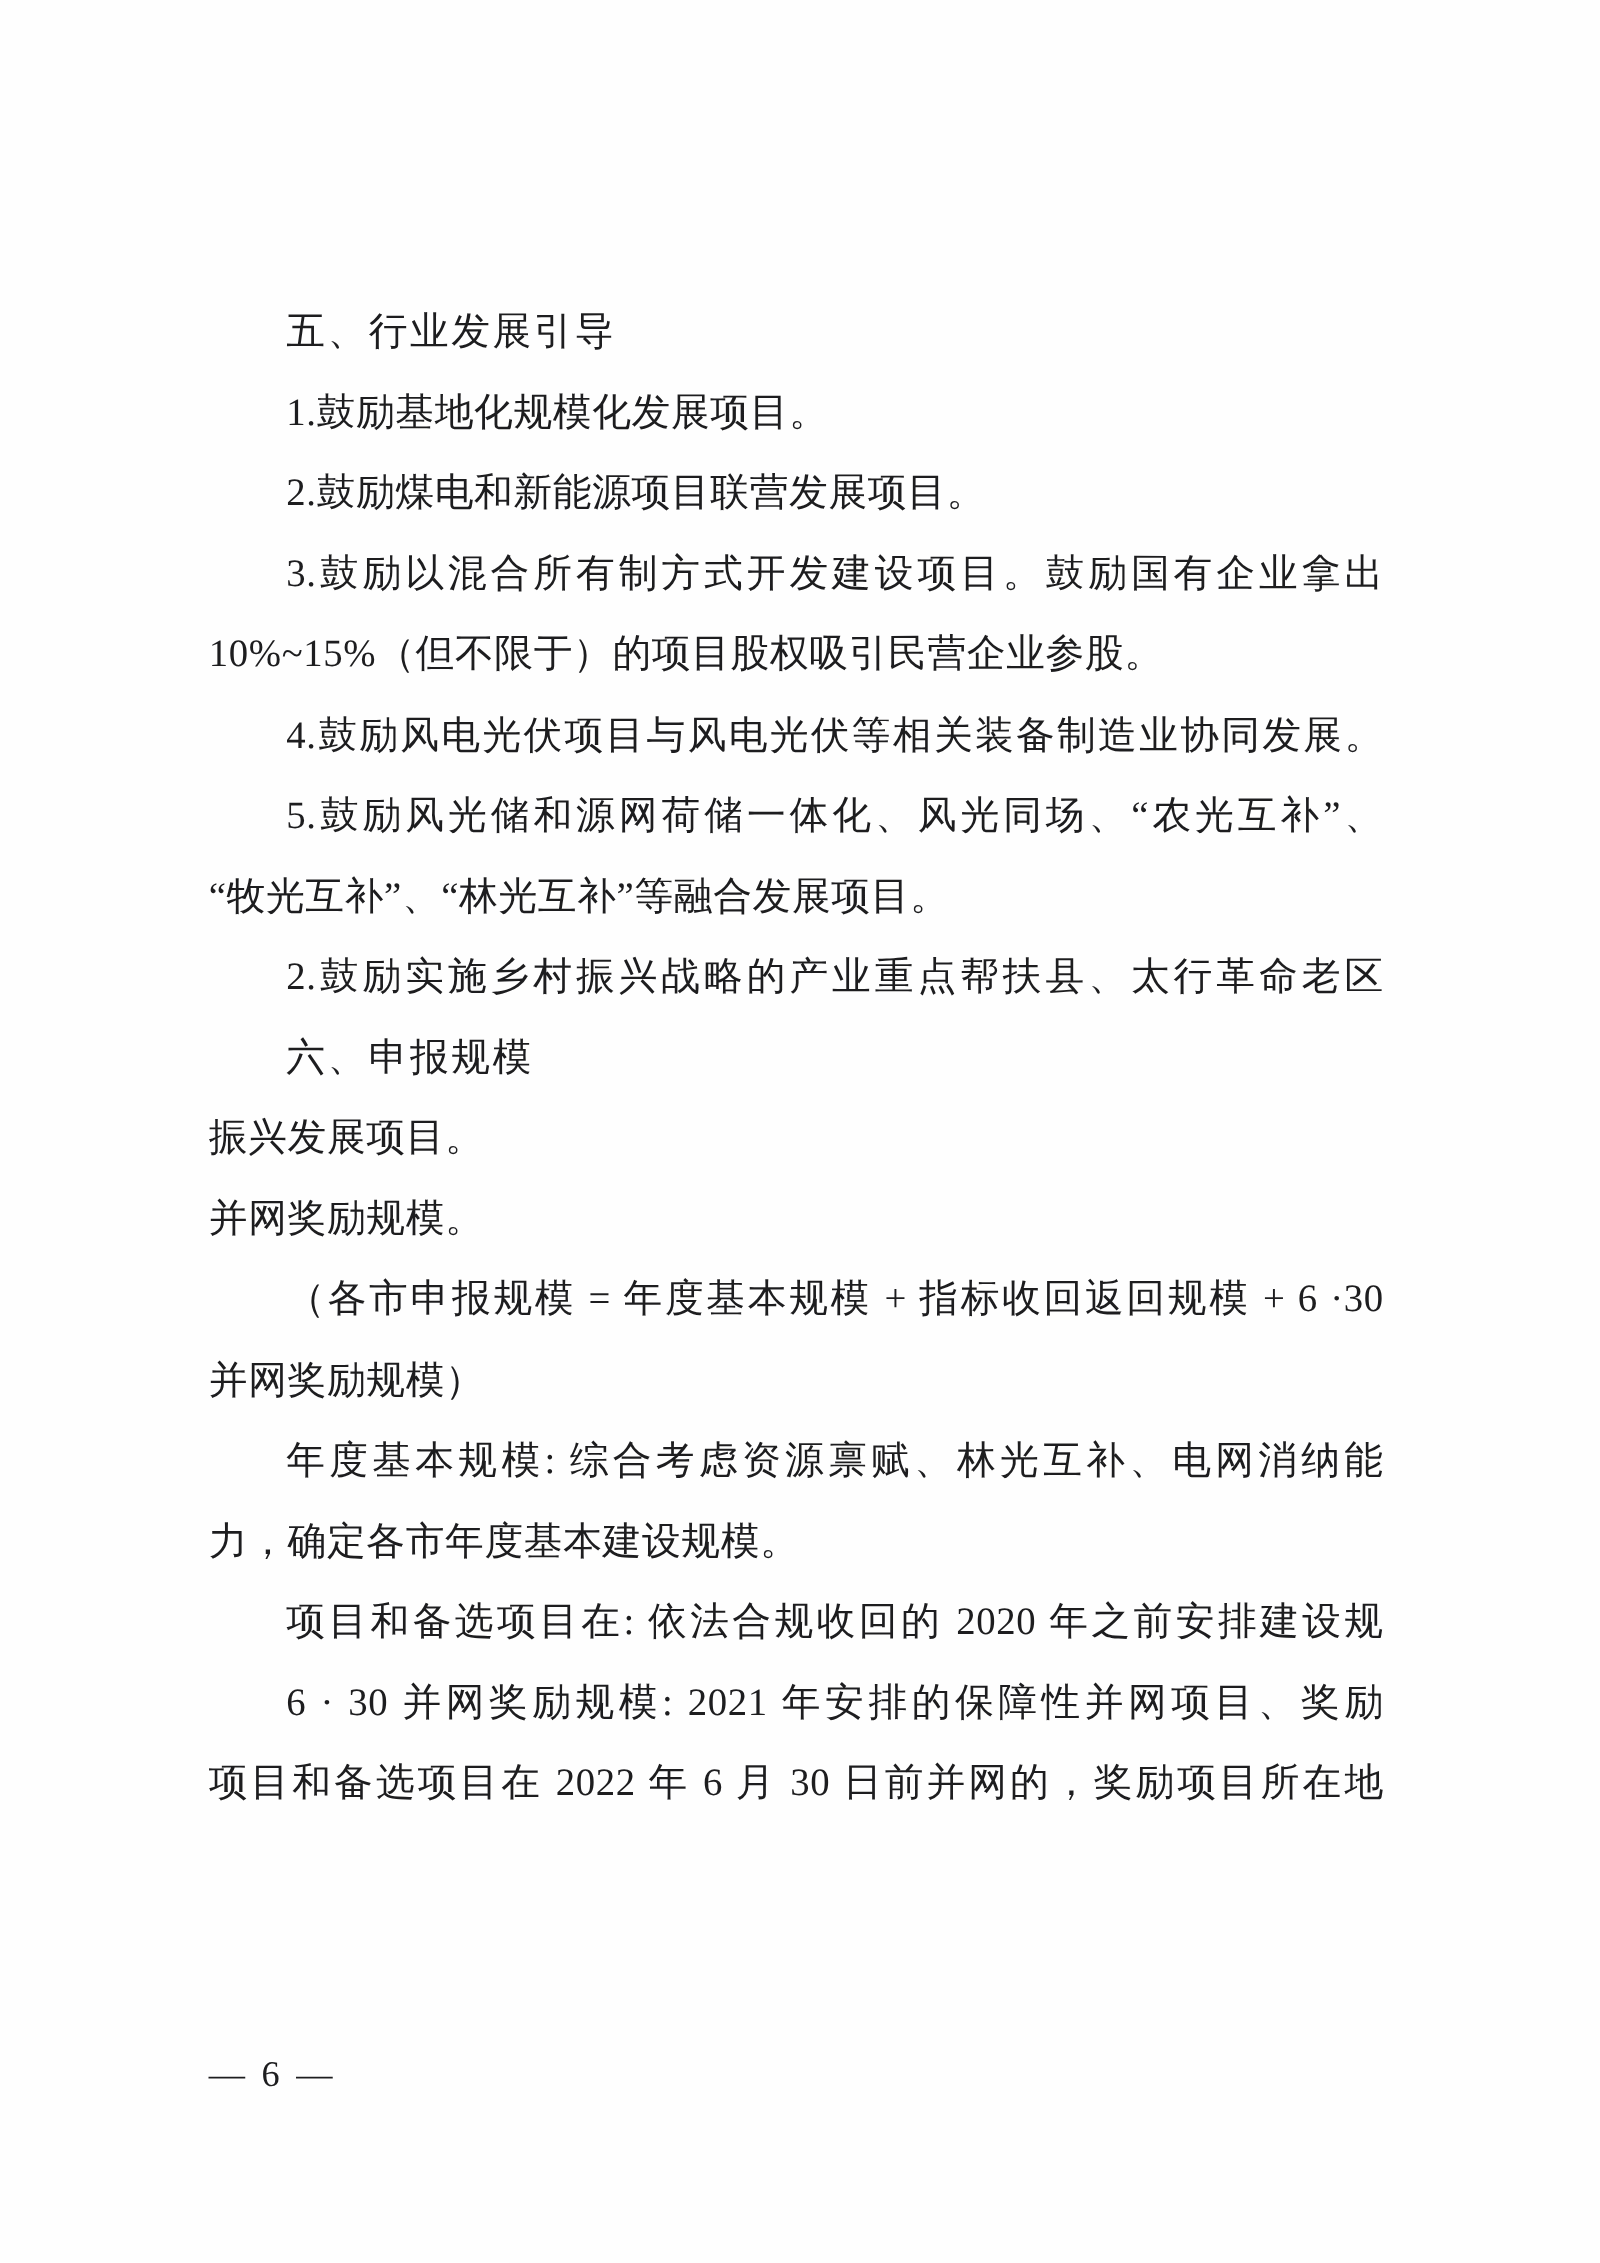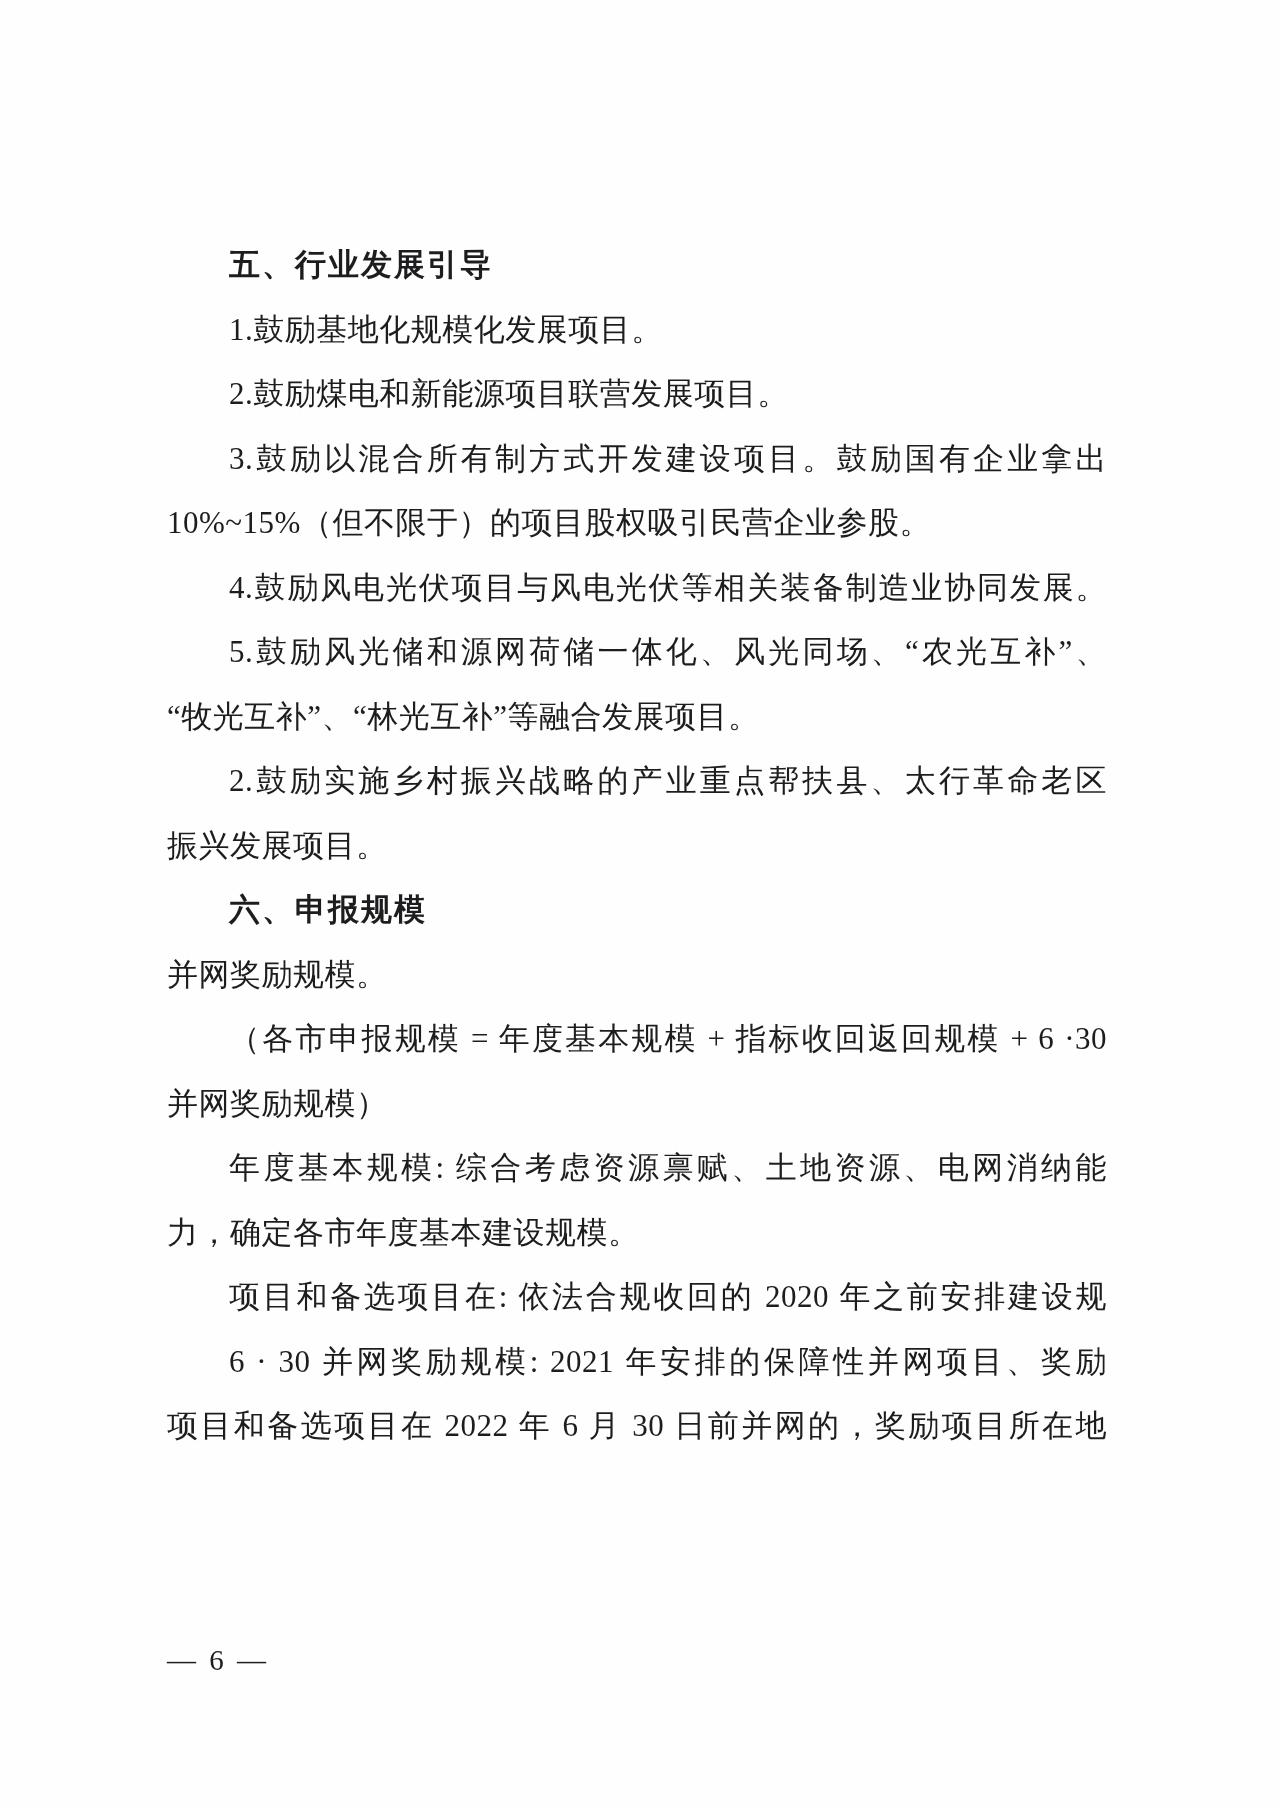--- a/index.html
+++ b/index.html
@@ -32,21 +32,21 @@
   .indent {
     text-indent: 62px;
   }
   .jfull {
     text-align: justify;
     text-align-last: justify;
     text-justify: inter-character;
   }
   .heading {
     font-family: "Liberation Sans", "DejaVu Sans", sans-serif;
-    font-weight: 700;
+    font-weight: 400;
     letter-spacing: 2px;
   }
   .lead {
     font-weight: 400;
   }
   .footer {
     position: absolute;
     left: 167px;
     top: 1638px;
     font-size: 29px;
@@ -62,25 +62,25 @@
   <div class="content">
     <div class="line heading indent">五、行业发展引导</div>
     <div class="line indent">1.鼓励基地化规模化发展项目。</div>
     <div class="line indent">2.鼓励煤电和新能源项目联营发展项目。</div>
     <div class="line indent jfull">3.鼓励以混合所有制方式开发建设项目。鼓励国有企业拿出</div>
     <div class="line">10%~15%（但不限于）的项目股权吸引民营企业参股。</div>
     <div class="line indent jfull">4.鼓励风电光伏项目与风电光伏等相关装备制造业协同发展。</div>
     <div class="line indent jfull">5.鼓励风光储和源网荷储一体化、风光同场、“农光互补”、</div>
     <div class="line">“牧光互补”、“林光互补”等融合发展项目。</div>
     <div class="line indent jfull">2.鼓励实施乡村振兴战略的产业重点帮扶县、太行革命老区</div>
+    <div class="line heading indent">六、申报规模</div>
     <div class="line">振兴发展项目。</div>
-    <div class="line heading indent">六、申报规模</div>
     <div class="line">并网奖励规模。</div>
     <div class="line indent jfull">（各市申报规模 = 年度基本规模 + 指标收回返回规模 + 6 ·30</div>
     <div class="line">并网奖励规模）</div>
-    <div class="line indent jfull"><span class="lead">年度基本规模: </span><span>综合考虑资源禀赋、土地资源、电网消纳能</span></div>
+    <div class="line indent jfull"><span class="lead">年度基本规模: </span><span>综合考虑资源禀赋、林光互补、电网消纳能</span></div>
     <div class="line">力，确定各市年度基本建设规模。</div>
     <div class="line indent jfull"><span class="lead">项目和备选项目在: </span><span>依法合规收回的 2020 年之前安排建设规</span></div>
     <div class="line indent jfull"><span class="lead">6 · 30 并网奖励规模: </span><span>2021 年安排的保障性并网项目、奖励</span></div>
     <div class="line jfull">项目和备选项目在 2022 年 6 月 30 日前并网的，奖励项目所在地</div>
   </div>
   <div class="footer">— 6 —</div>
 </div>
 
 </body></html>

